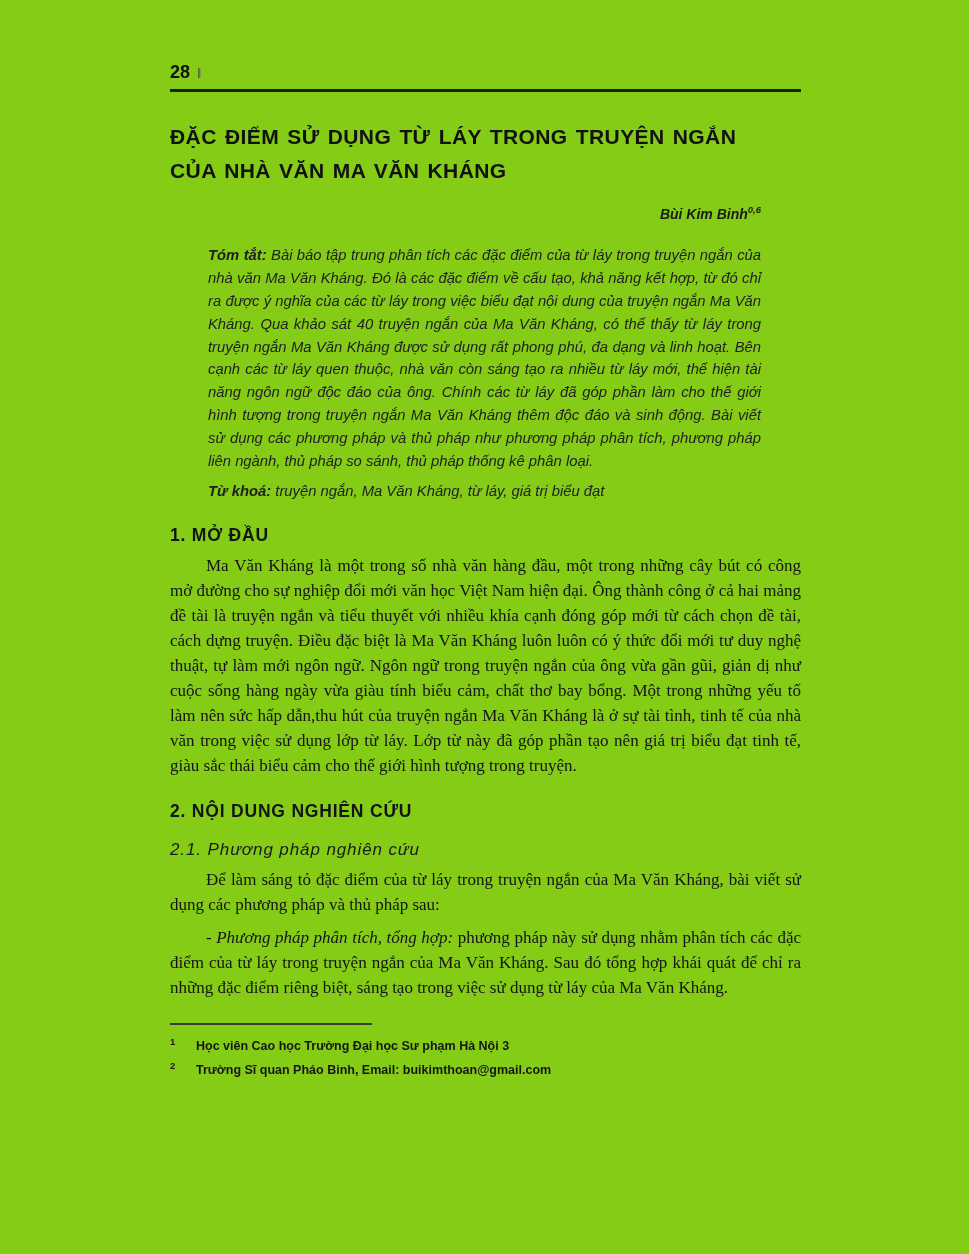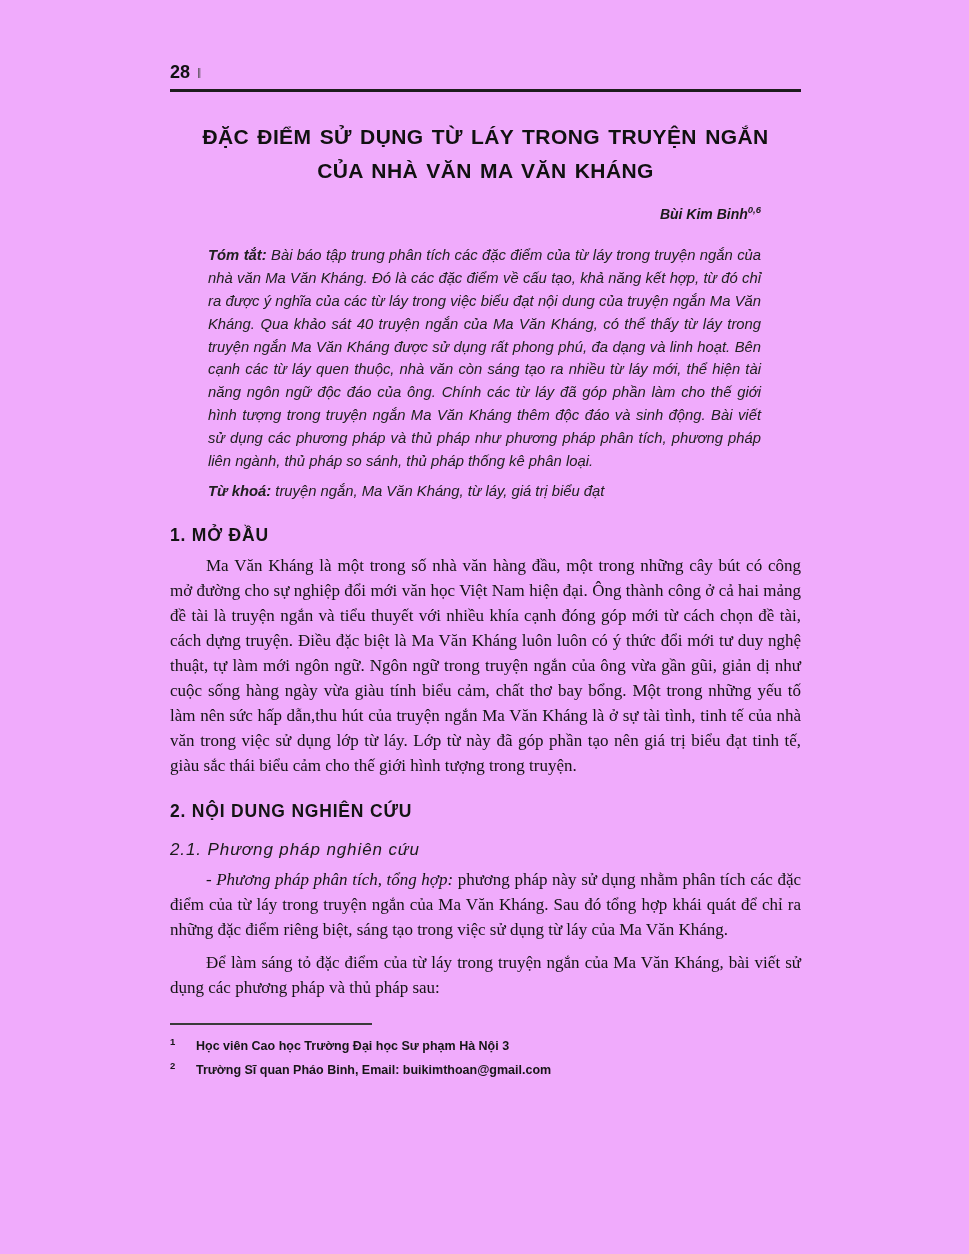--- a/index.html
+++ b/index.html
@@ -5,21 +5,21 @@
   html, body {
     margin: 0;
     padding: 0;
     background: #ffffff;
   }
   .page {
     position: relative;
     width: 969px;
     height: 1254px;
     margin: 0 auto;
-    background: #f0abfc;
+    background: #84cc16;
     color: #181818;
     font-family: "Liberation Serif", serif;
     overflow: hidden;
   }
   .main {
     padding: 62px 168px 0 170px;
   }
 
   
   .running-header {
@@ -45,21 +45,21 @@
     font-family: "Liberation Sans", sans-serif;
     font-size: 15.5px;
     letter-spacing: 2.2px;
     word-spacing: 2px;
     color: #1f1f1f;
   }
 
   
   .title {
     margin: 28px 0 0 0;
-    text-align: center;
+    text-align: left;
     font-family: "Liberation Sans", sans-serif;
     font-weight: 700;
     font-size: 21px;
     line-height: 1.6;
     letter-spacing: 0.4px;
     word-spacing: 2px;
     color: #111;
   }
   .author-line {
     margin-top: 17px;
@@ -171,26 +171,26 @@
     <p class="keywords">
       <span class="lead">Từ khoá:</span>
       <span>truyện ngắn, Ma Văn Kháng, từ láy, giá trị biểu đạt</span>
     </p>
 
     <h2 class="section-heading">1. MỞ ĐẦU</h2>
     <p class="body-para">Ma Văn Kháng là một trong số nhà văn hàng đầu, một trong những cây bút có công mở đường cho sự nghiệp đổi mới văn học Việt Nam hiện đại. Ông thành công ở cả hai mảng đề tài là truyện ngắn và tiểu thuyết với nhiều khía cạnh đóng góp mới từ cách chọn đề tài, cách dựng truyện. Điều đặc biệt là Ma Văn Kháng luôn luôn có ý thức đổi mới tư duy nghệ thuật, tự làm mới ngôn ngữ. Ngôn ngữ trong truyện ngắn của ông vừa gần gũi, giản dị như cuộc sống hàng ngày vừa giàu tính biểu cảm, chất thơ bay bổng. Một trong những yếu tố làm nên sức hấp dẫn,thu hút của truyện ngắn Ma Văn Kháng là ở sự tài tình, tinh tế của nhà văn trong việc sử dụng lớp từ láy. Lớp từ này đã góp phần tạo nên giá trị biểu đạt tinh tế, giàu sắc thái biểu cảm cho thế giới hình tượng trong truyện.</p>
 
     <h2 class="section-heading">2. NỘI DUNG NGHIÊN CỨU</h2>
     <h3 class="subsection-heading">2.1. Phương pháp nghiên cứu</h3>
+    <p class="body-para">Để làm sáng tỏ đặc điểm của từ láy trong truyện ngắn của Ma Văn Kháng, bài viết sử dụng các phương pháp và thủ pháp sau:</p>
+
     <p class="body-para">
       <span class="bullet-lead">- Phương pháp phân tích, tổng hợp:</span>
       <span>phương pháp này sử dụng nhằm phân tích các đặc điểm của từ láy trong truyện ngắn của Ma Văn Kháng. Sau đó tổng hợp khái quát để chỉ ra những đặc điểm riêng biệt, sáng tạo trong việc sử dụng từ láy của Ma Văn Kháng.</span>
     </p>
-
-    <p class="body-para">Để làm sáng tỏ đặc điểm của từ láy trong truyện ngắn của Ma Văn Kháng, bài viết sử dụng các phương pháp và thủ pháp sau:</p>
 
     <footer class="footnotes">
       <div class="footnote-rule"></div>
       <div class="footnote">
         <sup>1</sup><span>Học viên Cao học Trường Đại học Sư phạm Hà Nội 3</span>
       </div>
       <div class="footnote">
         <sup>2</sup><span>Trường Sĩ quan Pháo Binh, Email: buikimthoan@gmail.com</span>
       </div>
     </footer>

